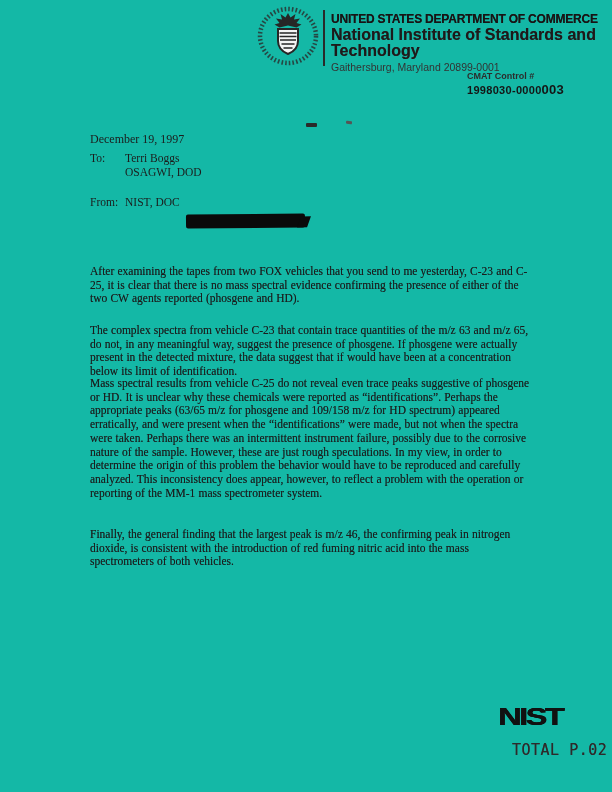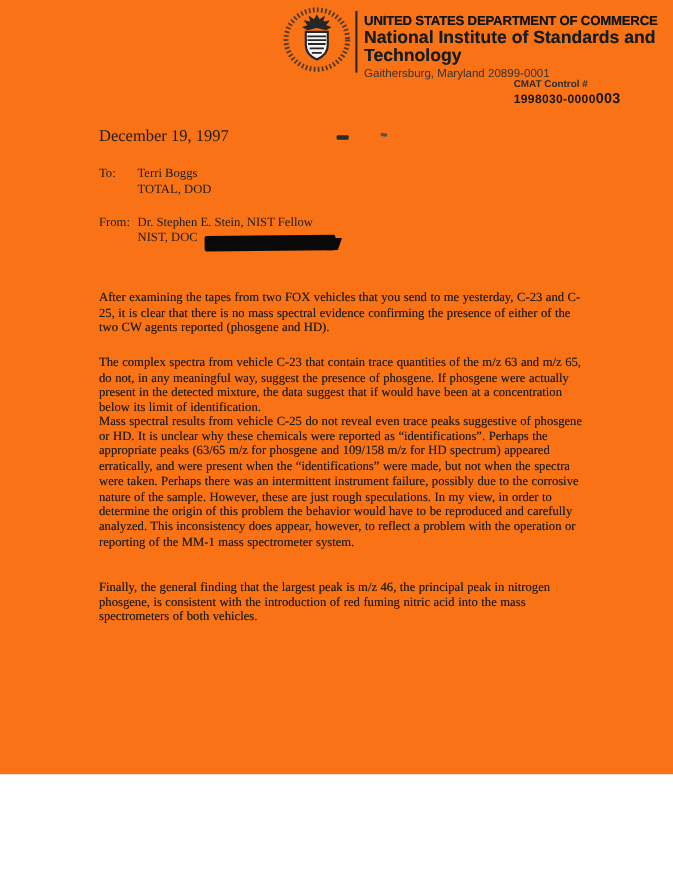--- a/index.html
+++ b/index.html
@@ -1,40 +1,40 @@
 <!DOCTYPE html>
 <html><head>
 <meta charset="utf-8">
 <style>
   html,body{margin:0;padding:0;}
   .page{
     position:relative;
-    width:612px;height:704px;
-    background:#f97316;
+    width:612px;height:792px;
+    background:#14b8a6;
     font-family:"Liberation Serif", serif;
     color:#1c1c1c;
     overflow:hidden;
   }
   
   .seal{position:absolute;left:256px;top:6px;width:66px;height:60px;}
   .hdr-divider{position:absolute;left:323px;top:10px;width:2px;height:56px;background:#2a2a2a;}
   .agency{
     position:absolute;left:331px;top:13px;width:275px;
     font-family:"Liberation Sans", sans-serif;
     line-height:1.05;
   }
   .agency .l1{font-size:12px;font-weight:bold;letter-spacing:-0.2px;color:#151515;text-shadow:0 0 0.6px #333;}
   .agency .l2{font-size:16px;font-weight:bold;margin-top:1px;color:#1b1b1b;text-shadow:0 0 0.5px #444;}
   .agency .l3{font-size:10.5px;font-weight:normal;margin-top:2px;color:#333;}
   .cmat{position:absolute;left:467px;top:71px;font-family:"Liberation Sans", sans-serif;}
   .cmat .lbl{font-size:9px;font-weight:bold;color:#2c2c2c;}
   .cmat .num{font-size:11px;font-weight:bold;color:#151515;margin-top:1px;letter-spacing:0.3px;}
   .cmat .num .big{font-size:13px;}
   
-  .date{position:absolute;left:90px;top:116px;font-size:15px;}
+  .date{position:absolute;left:90px;top:132px;font-size:12px;}
   .smudge1{position:absolute;left:306px;top:123px;width:11px;height:4px;background:#2a2a2a;border-radius:1px;}
   .smudge2{position:absolute;left:346px;top:121px;width:6px;height:3px;background:#555;border-radius:1px;transform:rotate(8deg);}
   .addr-label{position:absolute;left:90px;font-size:11.5px;}
   .addr-value{position:absolute;left:125px;font-size:11.5px;line-height:13.5px;}
   .redaction{
     position:absolute;left:186px;top:214px;width:119px;height:14px;
     background:#0a0a0a;border-radius:2px;transform:rotate(-0.6deg);
   }
   .redaction:after{
     content:"";position:absolute;right:-4px;top:3px;width:10px;height:11px;
@@ -87,31 +87,30 @@
     <div class="num"><span>1998030-0000</span><span class="big">003</span></div>
   </div>
 
   <div class="date">December 19, 1997</div>
   <div class="smudge1"></div>
   <div class="smudge2"></div>
 
   <div class="addr-label" style="top:152px;">To:</div>
   <div class="addr-value" style="top:152px;">
     <div>Terri Boggs</div>
-    <div>TOTAL, DOD</div>
+    <div>OSAGWI, DOD</div>
   </div>
 
   <div class="addr-label" style="top:196px;">From:</div>
   <div class="addr-value" style="top:196px;">
-    <div>Dr. Stephen E. Stein, NIST Fellow</div>
     <div>NIST, DOC</div>
   </div>
   <div class="redaction"></div>
 
   <div class="para" style="top:265px;">After examining the tapes from two FOX vehicles that you send to me yesterday, C-23 and C-25, it is clear that there is no mass spectral evidence confirming the presence of either of the two CW agents reported (phosgene and HD).</div>
   <div class="para" style="top:304px;margin-top:20px;">The complex spectra from vehicle C-23 that contain trace quantities of the m/z 63 and m/z 65, do not, in any meaningful way, suggest the presence of phosgene.  If phosgene were actually present in the detected mixture, the data suggest that if would have been at a concentration below its limit of identification.</div>
   <div class="para" style="top:377px;">Mass spectral results from vehicle C-25 do not reveal even trace peaks suggestive of phosgene or HD.  It is unclear why these chemicals were reported as “identifications”. Perhaps the appropriate peaks (63/65 m/z for phosgene and 109/158 m/z for HD spectrum) appeared erratically, and were present when the “identifications” were made, but not when the spectra were taken. Perhaps there was an intermittent instrument failure, possibly due to the corrosive nature of the sample. However, these are just rough speculations. In my view, in order to determine the origin of this problem the behavior would have to be reproduced and carefully analyzed. This inconsistency does appear, however, to reflect a problem with the operation or reporting of the MM-1 mass spectrometer system.</div>
-  <div class="para" style="top:528px;">Finally, the general finding that the largest peak is m/z 46, the principal peak in nitrogen phosgene, is consistent with the introduction of red fuming nitric acid into the mass spectrometers of both vehicles.</div>
+  <div class="para" style="top:528px;">Finally, the general finding that the largest peak is m/z 46, the confirming peak in nitrogen dioxide, is consistent with the introduction of red fuming nitric acid into the mass spectrometers of both vehicles.</div>
 
   <div class="nist-logo">NIST</div>
   <div class="page-total">TOTAL P.02</div>
 
 </div>
 
 </body></html>

